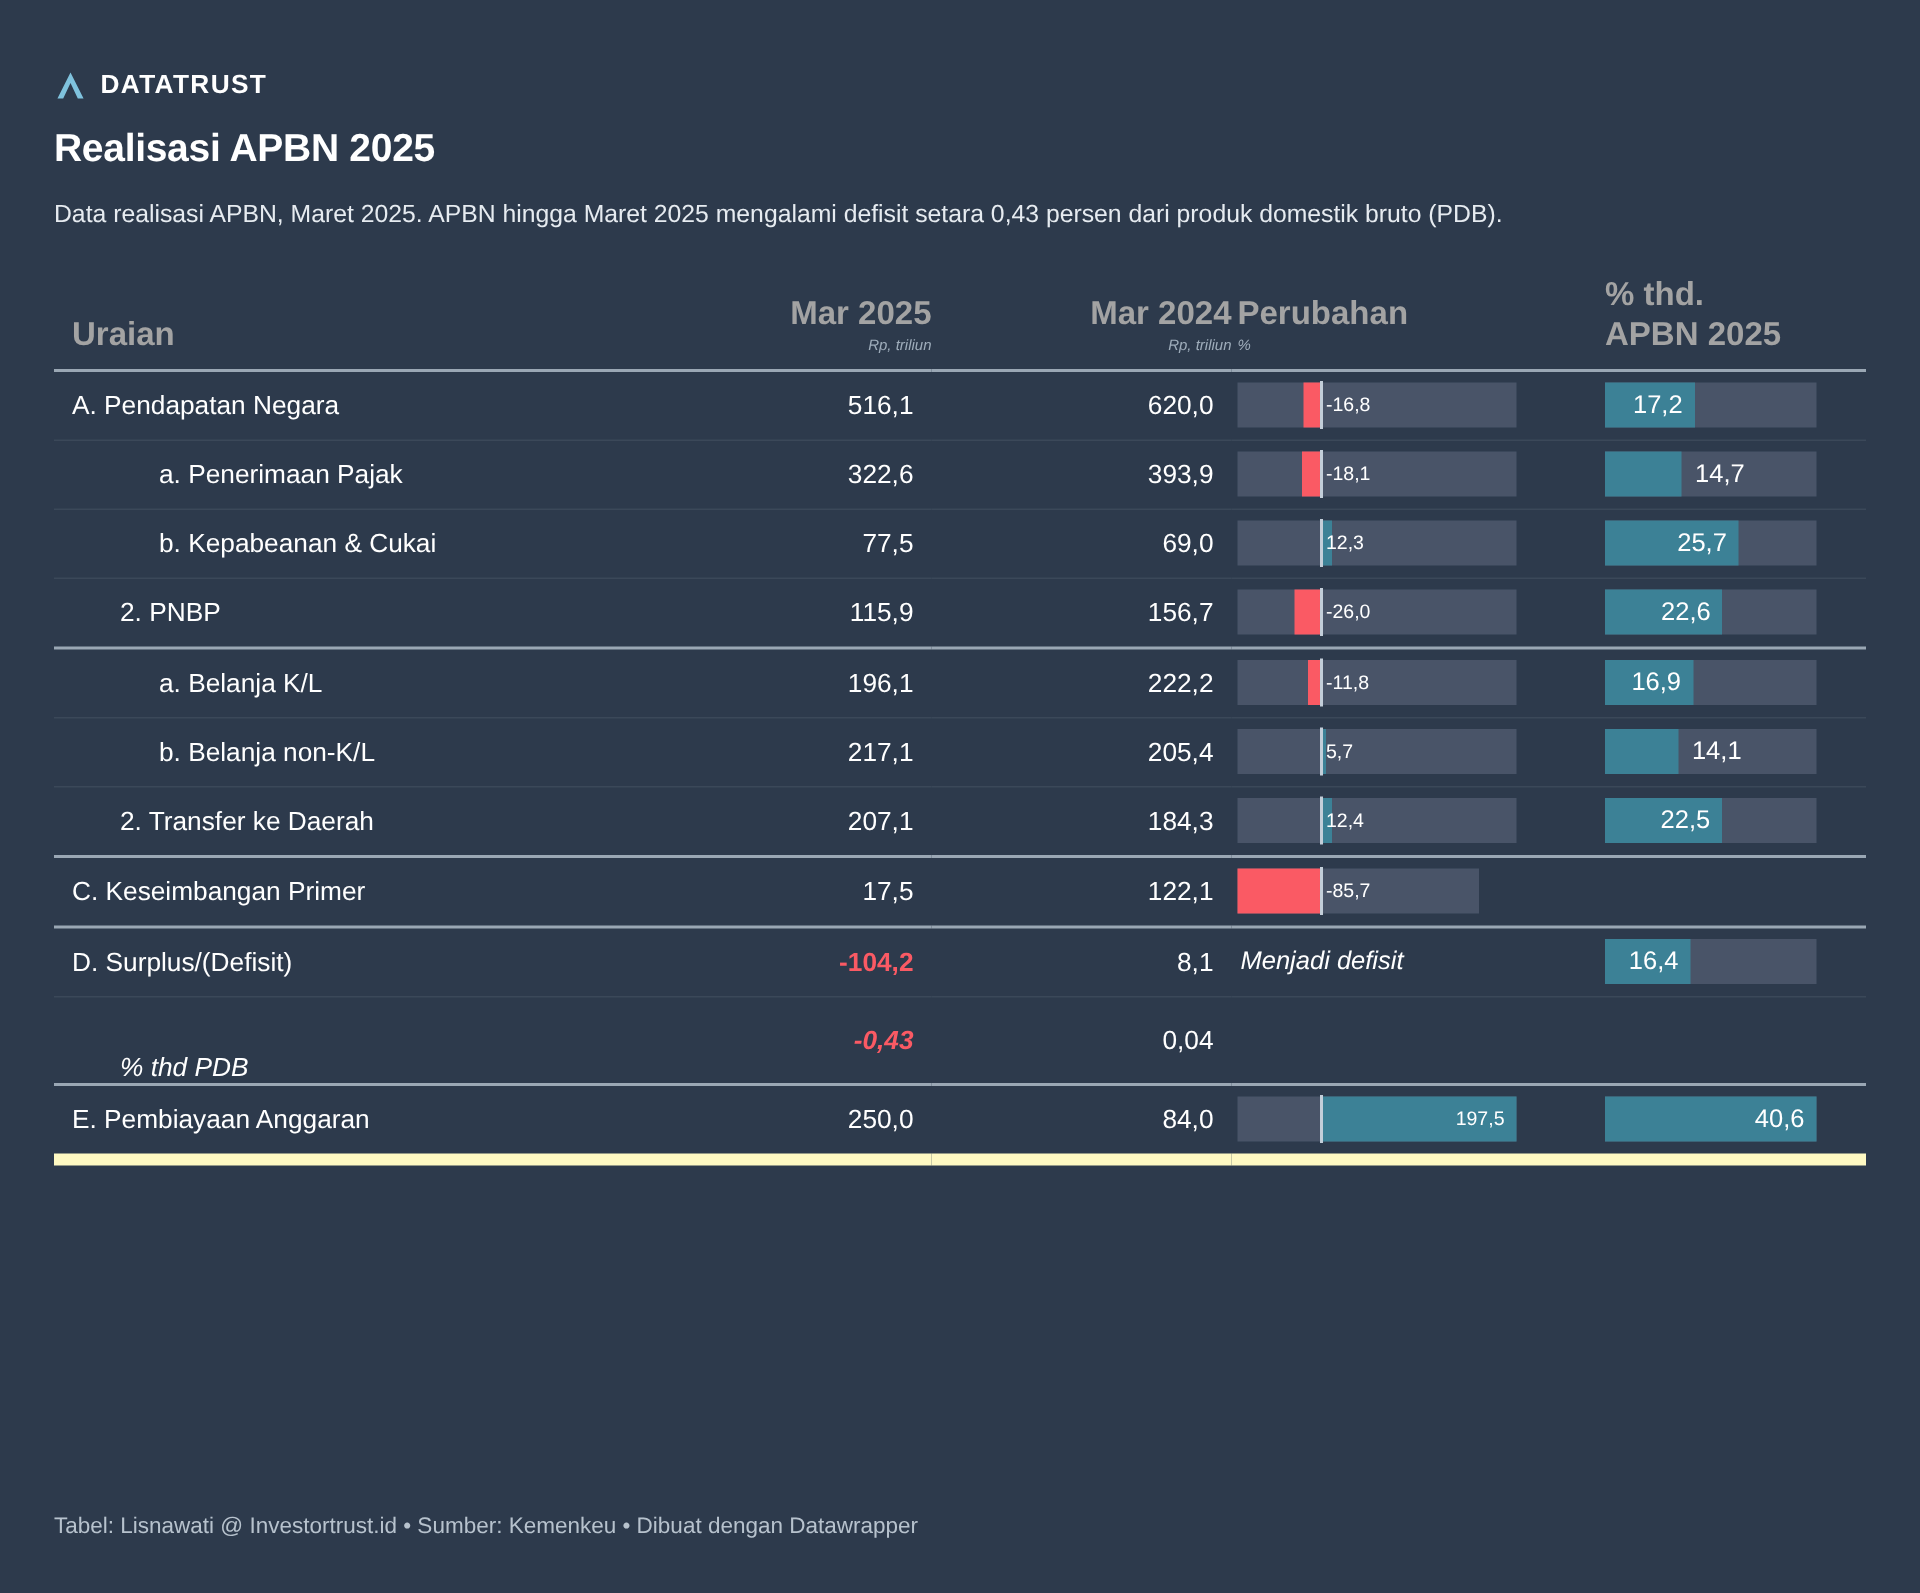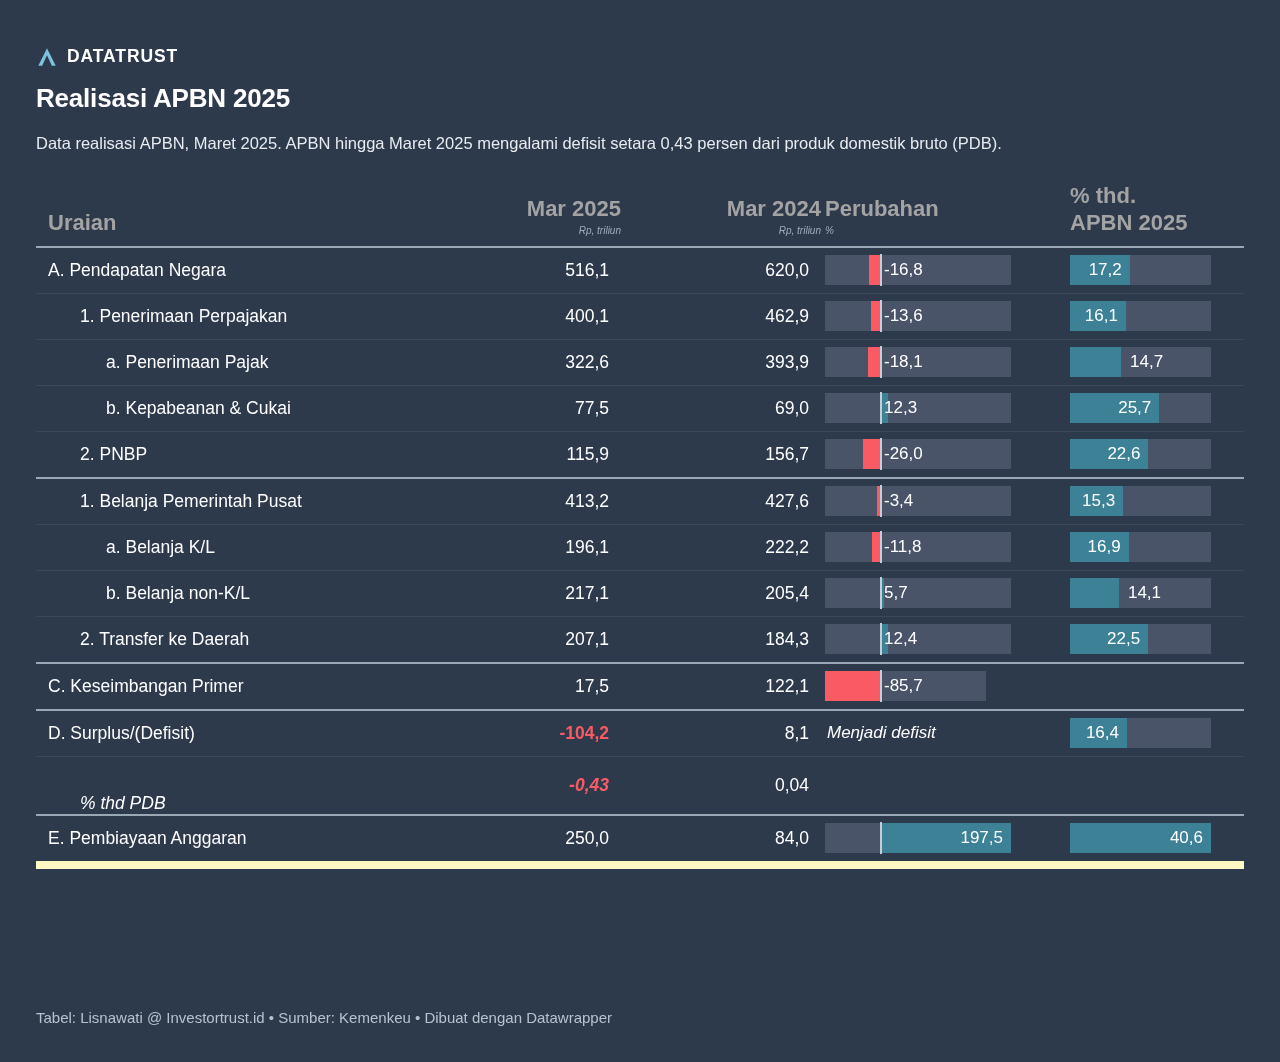--- a/index.html
+++ b/index.html
@@ -59,21 +59,21 @@
   .num.italneg{font-style:italic;font-weight:bold;color:#fa5a64;}
 
   
   .cellbar{padding-left:4px;padding-right:4px;}
   .divwrap{position:relative;height:30px;width:186px;}
   .divtrack{position:absolute;left:0;top:0;height:30px;background:#495468;}
   .divzero{position:absolute;top:-1px;width:1.5px;height:32px;background:#c3ced9;left:55px;}
   .divbar{position:absolute;top:0;height:30px;}
   .divbar.negv{background:#fa5a64;}
   .divbar.posv{background:#3c8196;}
-  .divlabel{position:absolute;top:0;height:30px;line-height:30px;font-size:17px;color:#ffffff;white-space:nowrap;}
+  .divlabel{position:absolute;top:0;height:30px;line-height:30px;font-size:13px;color:#ffffff;white-space:nowrap;}
   .divlabel.outR{left:59px;}
   .divlabel.inR{right:8px;}
   .notetext{font-size:17px;font-style:italic;color:#ffffff;line-height:30px;padding-left:2px;white-space:nowrap;}
 
   
   .pctwrap{position:relative;height:30px;width:141px;}
   .pcttrack{position:absolute;left:0;top:0;width:141px;height:30px;background:#495468;}
   .pctbar{position:absolute;left:0;top:0;height:30px;background:#3c8196;}
   .pctlabel{position:absolute;top:0;height:30px;line-height:30px;font-size:17px;color:#ffffff;white-space:nowrap;}
 
@@ -145,42 +145,20 @@
             </div>
           </td>
           <td class="cellbar">
             <div class="pctwrap">
               <div class="pcttrack"></div>
               <div class="pctbar" style="width: 59.734px;"></div>
               <div class="pctlabel" style="right: 89.266px;">17,2</div>
             </div>
           </td>
         </tr>
-        <tr class="lvl2">
-          <td>
-            <div class="lbl">1. Penerimaan Perpajakan</div>
-          </td>
-          <td class="num">400,1</td>
-          <td class="num">462,9</td>
-          <td class="cellbar">
-            <div class="divwrap">
-              <div class="divtrack" style="width: 186px;"></div>
-              <div class="divbar negv" style="left: 46.2719px; width: 8.72812px;"></div>
-              <div class="divzero"></div>
-              <div class="divlabel outR">-13,6</div>
-            </div>
-          </td>
-          <td class="cellbar">
-            <div class="pctwrap">
-              <div class="pcttrack"></div>
-              <div class="pctbar" style="width: 55.9138px;"></div>
-              <div class="pctlabel" style="right: 93.0862px;">16,1</div>
-            </div>
-          </td>
-        </tr>
         <tr class="lvl3">
           <td>
             <div class="lbl">a. Penerimaan Pajak</div>
           </td>
           <td class="num">322,6</td>
           <td class="num">393,9</td>
           <td class="cellbar">
             <div class="divwrap">
               <div class="divtrack" style="width: 186px;"></div>
               <div class="divbar negv" style="left: 43.3839px; width: 11.6161px;"></div>
@@ -230,42 +208,20 @@
               <div class="divbar negv" style="left: 38.3139px; width: 16.6861px;"></div>
               <div class="divzero"></div>
               <div class="divlabel outR">-26,0</div>
             </div>
           </td>
           <td class="cellbar">
             <div class="pctwrap">
               <div class="pcttrack"></div>
               <div class="pctbar" style="width: 78.4877px;"></div>
               <div class="pctlabel" style="right: 70.5123px;">22,6</div>
-            </div>
-          </td>
-        </tr>
-        <tr class="lvl2">
-          <td>
-            <div class="lbl">1. Belanja Pemerintah Pusat</div>
-          </td>
-          <td class="num">413,2</td>
-          <td class="num">427,6</td>
-          <td class="cellbar">
-            <div class="divwrap">
-              <div class="divtrack" style="width: 186px;"></div>
-              <div class="divbar negv" style="left: 52px; width: 3px;"></div>
-              <div class="divzero"></div>
-              <div class="divlabel outR">-3,4</div>
-            </div>
-          </td>
-          <td class="cellbar">
-            <div class="pctwrap">
-              <div class="pcttrack"></div>
-              <div class="pctbar" style="width: 53.1355px;"></div>
-              <div class="pctlabel" style="right: 95.8645px;">15,3</div>
             </div>
           </td>
         </tr>
         <tr class="lvl3">
           <td>
             <div class="lbl">a. Belanja K/L</div>
           </td>
           <td class="num">196,1</td>
           <td class="num">222,2</td>
           <td class="cellbar">

